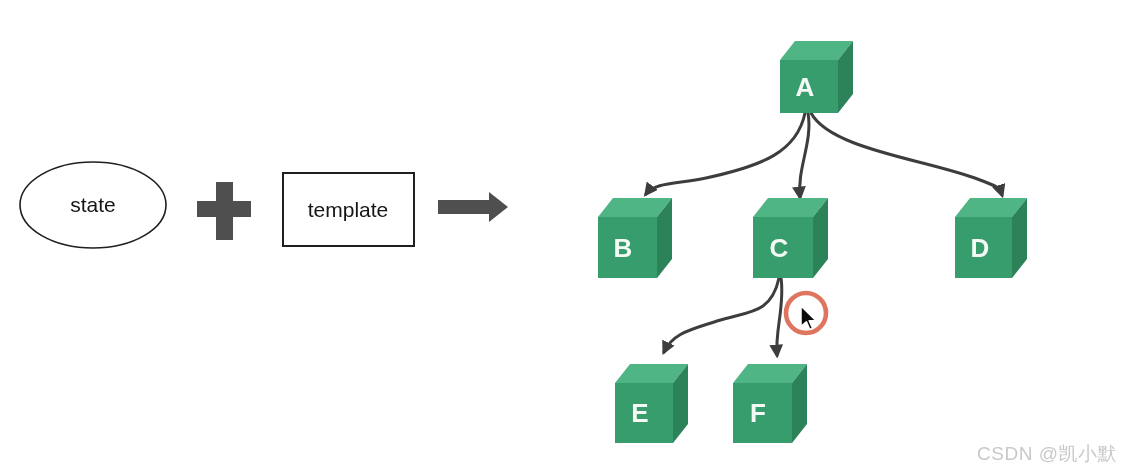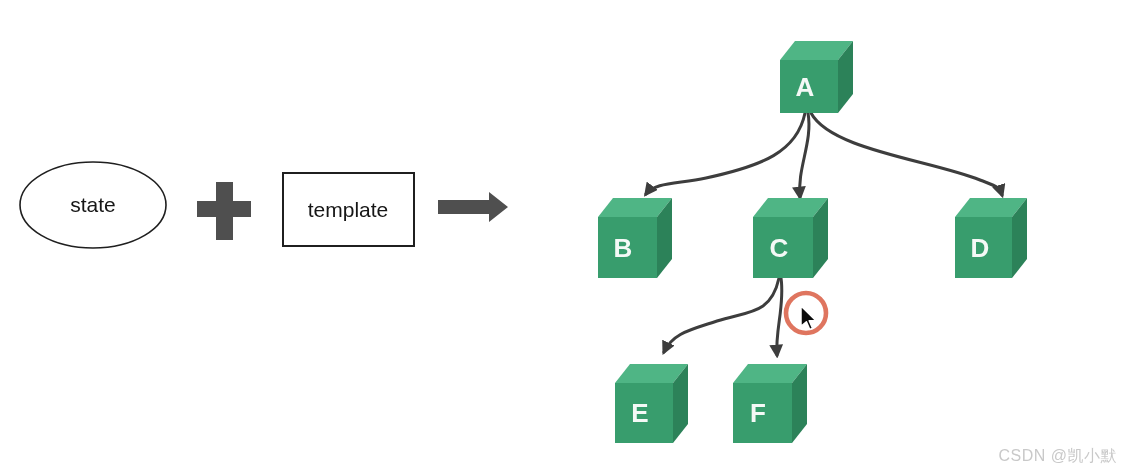--- a/index.html
+++ b/index.html
@@ -18,21 +18,21 @@
   .stage svg {
     position: absolute;
     top: 0;
     left: 0;
     display: block;
   }
   .watermark {
     position: absolute;
     right: 13px;
     bottom: 7px;
-    font-size: 16px;
+    font-size: 19px;
     letter-spacing: 0.5px;
     color: #c9c9c9;
     user-select: none;
   }
   .shape-label {
     font-size: 21px;
     fill: #161616;
   }
   .cube-label {
     font-size: 26px;

